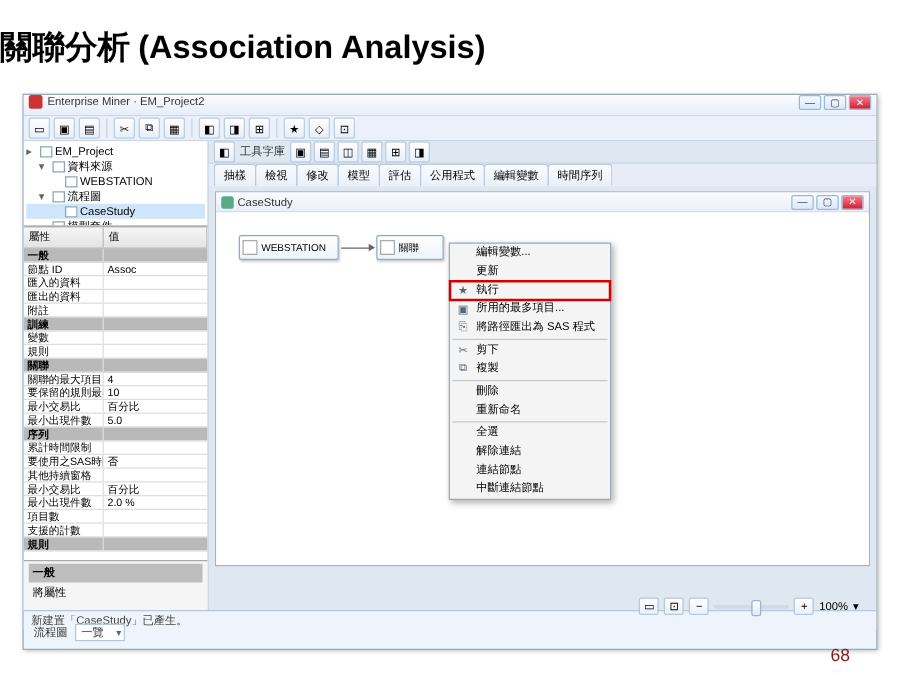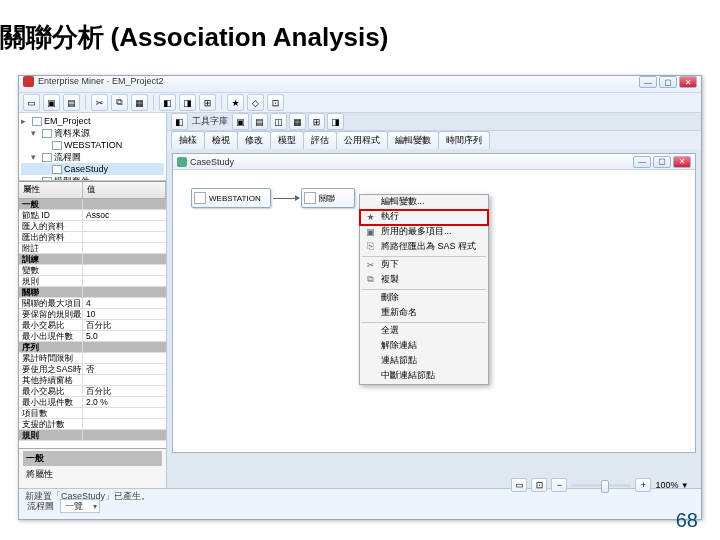--- a/index.html
+++ b/index.html
@@ -53,21 +53,21 @@
 .mrow.hl{outline:2px solid #d40000;outline-offset:-1px}
 .msep{height:1px;background:#c8c8c8;margin:1px 2px}
 .zoombar{position:absolute;bottom:26px;right:14px;height:16px;display:flex;align-items:center;gap:4px;font-size:9px}
 .zb{width:16px;height:14px;border:1px solid #b7c7dc;background:linear-gradient(#fff,#e9f1fb);border-radius:2px;display:flex;align-items:center;justify-content:center}
 .zslider{width:60px;height:3px;background:#cfd9e7;position:relative;border-radius:2px}
 .zslider::after{content:"";position:absolute;left:50%;top:-4px;width:6px;height:11px;background:linear-gradient(#fff,#dfe9f6);border:1px solid #9fb4ce;border-radius:2px}
 .botline{position:absolute;bottom:6px;left:8px;display:flex;align-items:center;gap:6px;font-size:9px;color:#333}
 .botsel{border:1px solid #b6c6db;background:#fff;padding:0 16px 0 4px;height:14px;display:flex;align-items:center;position:relative}
 .botsel::after{content:"▾";position:absolute;right:2px;font-size:8px;color:#567}
 .status{height:16px;border-top:1px solid #b8c7da;background:#eef4fb;display:flex;align-items:center;padding:0 6px;font-size:9px;color:#444}
-.pagenum{position:absolute;bottom:8px;right:22px;font-size:20px;color:#0c4a6e}
+.pagenum{position:absolute;bottom:8px;right:40px;font-size:14px;color:#7f1d1d}
 </style>
 </head>
 <body>
 
 <div class="slide-title">
   <span>關聯分析</span>
   <span>(Association Analysis)</span>
 </div>
 
 <div class="app-window">
@@ -275,20 +275,24 @@
           <div class="node" style="left:128px;top:18px;width:54px">
             <div class="nic"></div>
             <span>關聯</span>
           </div>
 
           <div class="ctxmenu" style="left:186px;top:24px" id="ctxmenu">
               <div class="mrow">
                 <span class="mic"></span>
                 <span>編輯變數...</span>
               </div>
+              <div class="mrow">
+                <span class="mic"></span>
+                <span>更新</span>
+              </div>
               <div class="mrow hl">
                 <span class="mic">★</span>
                 <span>執行</span>
               </div>
               <div class="mrow">
                 <span class="mic">▣</span>
                 <span>所用的最多項目...</span>
               </div>
               <div class="mrow">
                 <span class="mic">⎘</span>

